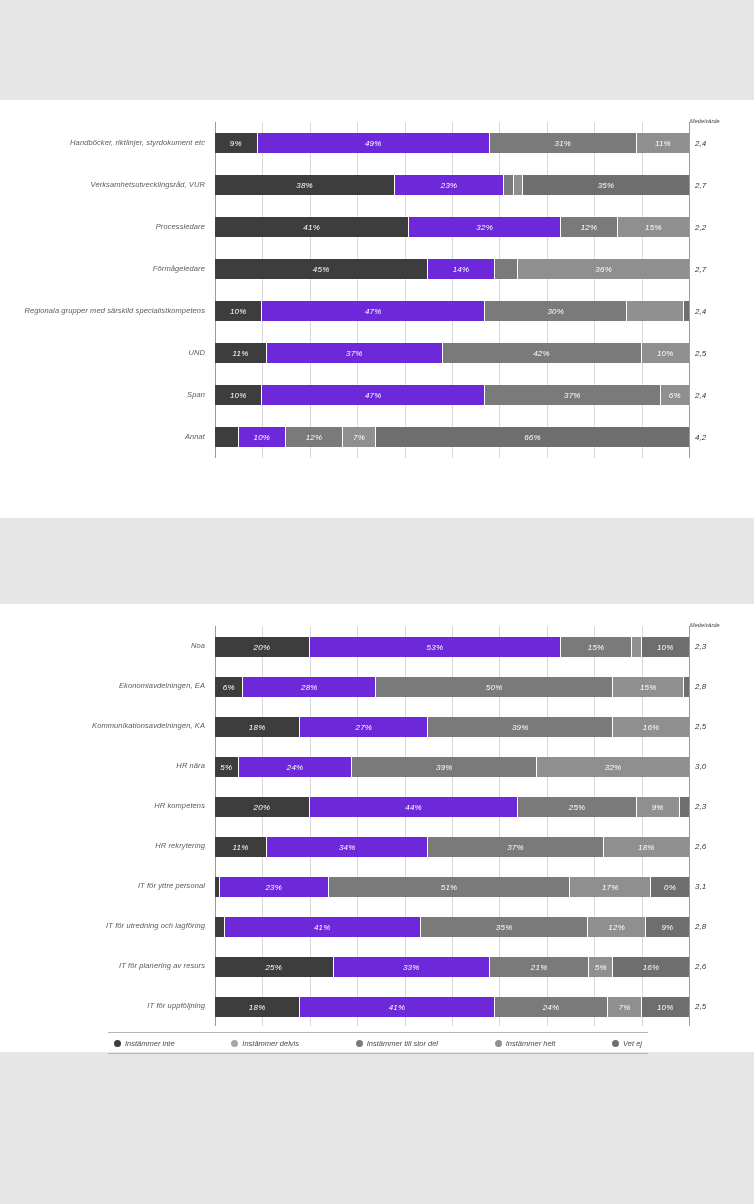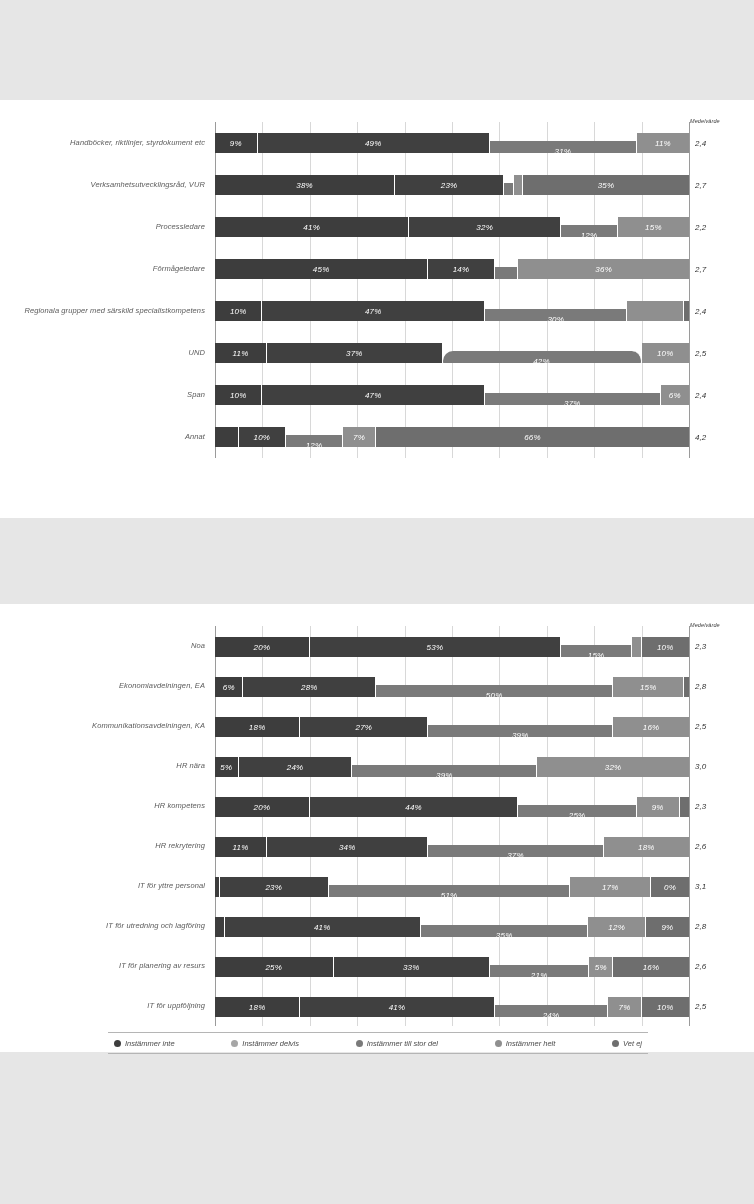--- a/index.html
+++ b/index.html
@@ -108,22 +108,22 @@
     justify-content: center;
     color: #ffffff;
     font-size: 8px;
     letter-spacing: 0.2px;
     white-space: nowrap;
     overflow: hidden;
   }
   .seg:last-child { border-right: none; }
 
   .seg.c0 { background: #3d3d3d; }
-  .seg.c1 { background: #404040; }
-  .seg.c2 { background: #7a7a7a; margin-top: 8px; }
+  .seg.c1 { background: #6d28d9; }
+  .seg.c2 { background: #7a7a7a; }
   .seg.c3 { background: #8f8f8f; }
   .seg.c4 { background: #6e6e6e; }
 
   .row-mean {
     position: absolute;
     top: 50%;
     transform: translateY(-50%);
     width: 52px;
     text-align: left;
     font-size: 8px;
@@ -264,21 +264,21 @@
               <div class="seg c3" style="width: 12%;"></div>
               <div class="seg c4" style="width: 1%;"></div>
             </div>
             <div class="row-mean" style="right: -58px;">2,4</div>
           </div>
           <div class="row" style="height: 42px;">
             <div class="row-label">UND</div>
             <div class="bar">
               <div class="seg c0" style="width: 11%;">11%</div>
               <div class="seg c1" style="width: 37%;">37%</div>
-              <div class="seg c2" style="width: 42%; border-radius: 10px;">42%</div>
+              <div class="seg c2" style="width: 42%;">42%</div>
               <div class="seg c3" style="width: 10%;">10%</div>
             </div>
             <div class="row-mean" style="right: -58px;">2,5</div>
           </div>
           <div class="row" style="height: 42px;">
             <div class="row-label">Span</div>
             <div class="bar">
               <div class="seg c0" style="width: 10%;">10%</div>
               <div class="seg c1" style="width: 47%;">47%</div>
               <div class="seg c2" style="width: 37%;">37%</div>

